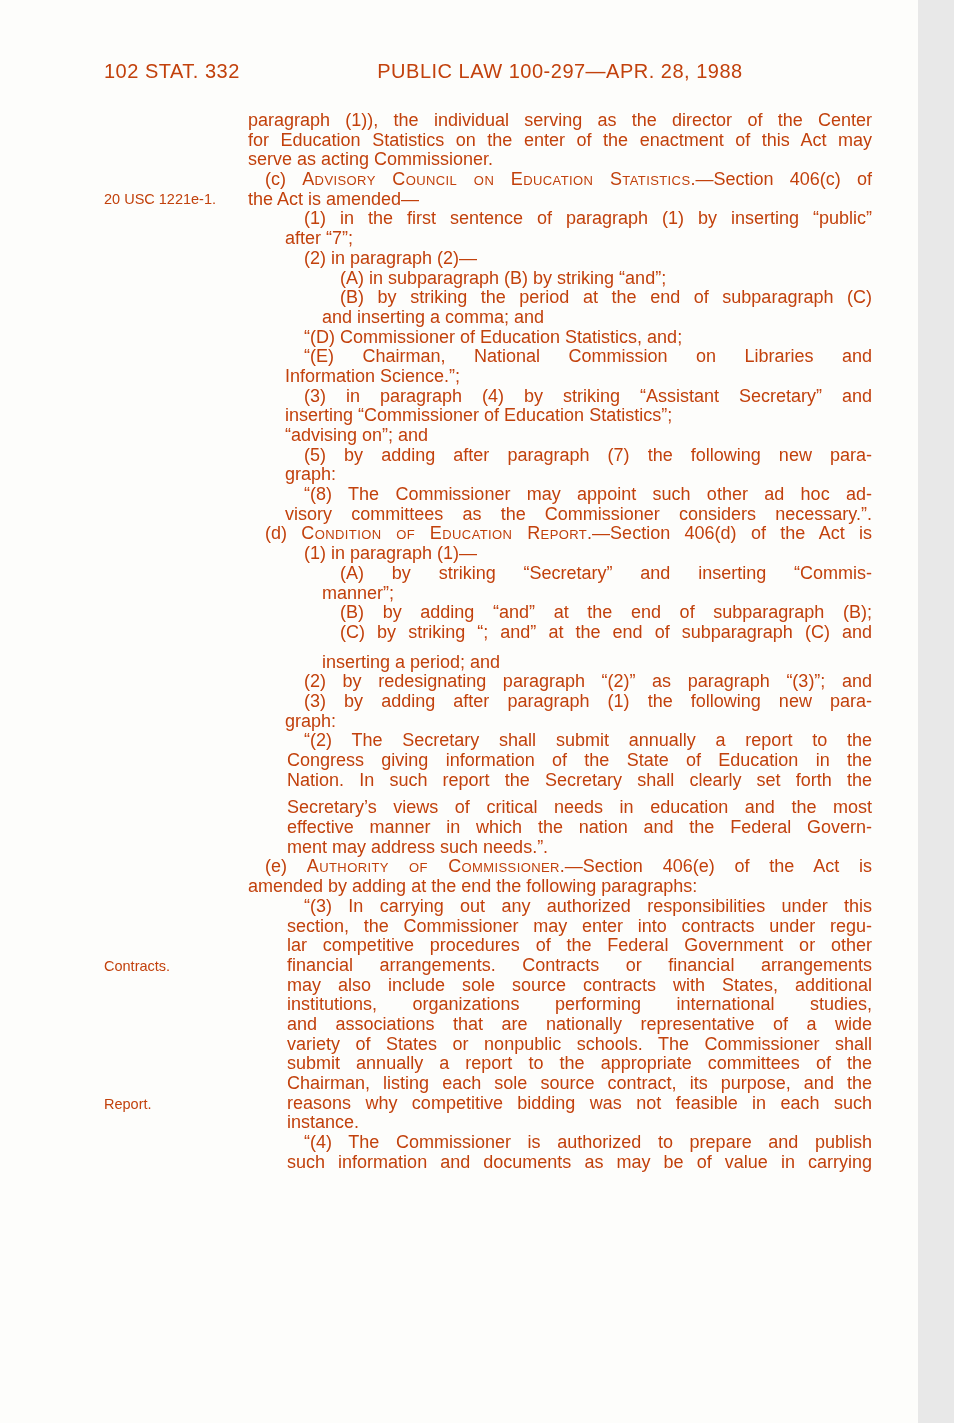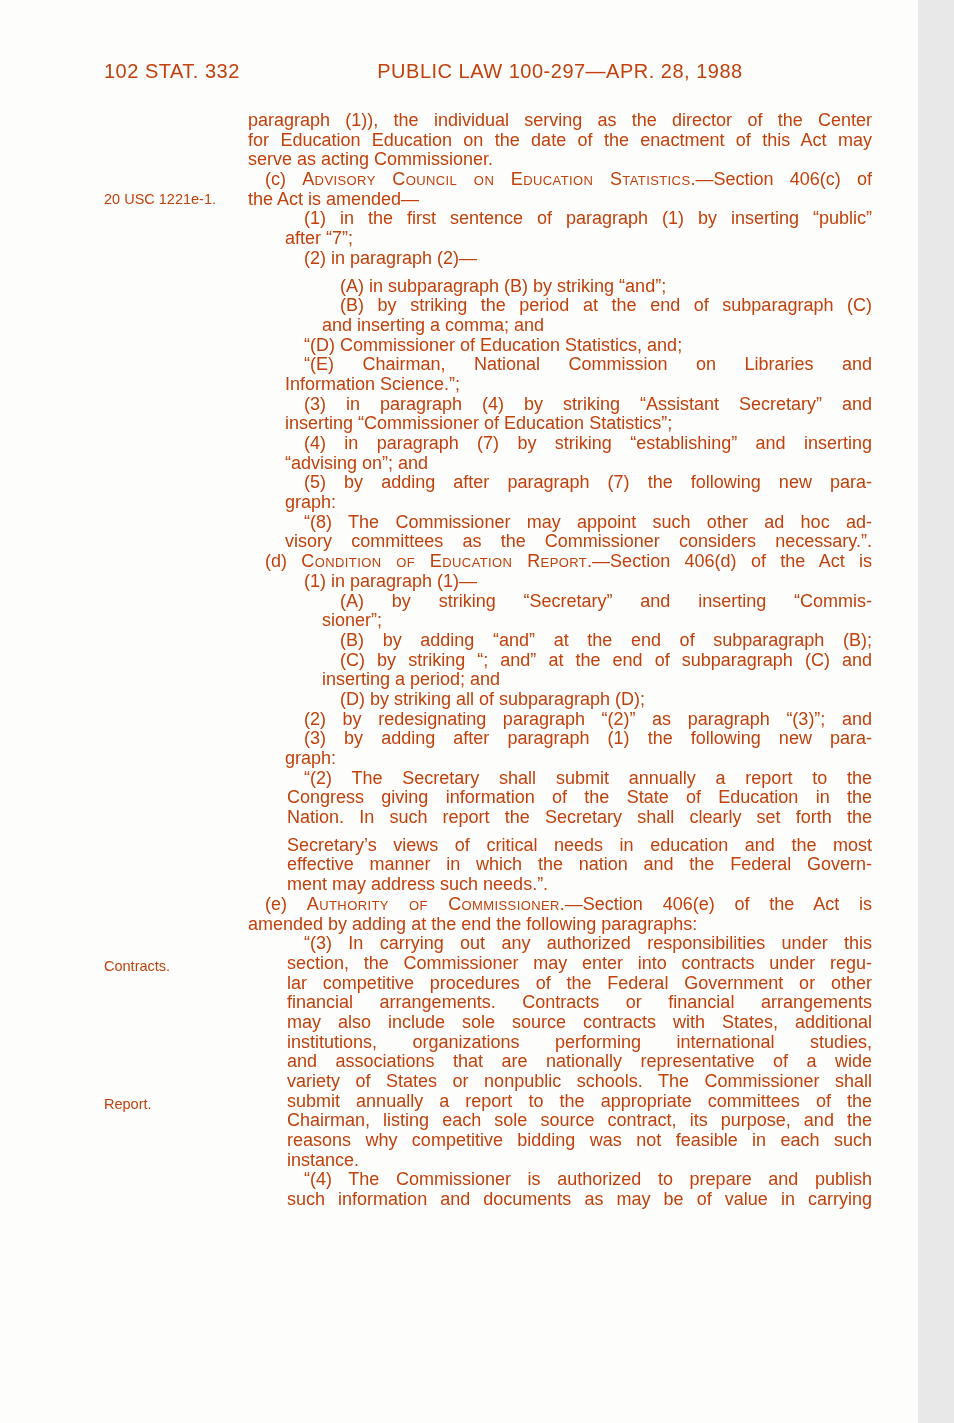--- a/index.html
+++ b/index.html
@@ -69,49 +69,47 @@
 <div class="page">
   <div class="hdr-stat">102 STAT. 332</div>
   <div class="hdr-title">PUBLIC LAW 100-297—APR. 28, 1988</div>
   <div class="notes" id="notes">
       <div class="mnote" style="top: 189.72px;">20 USC 1221e-1.</div>
       <div class="mnote" style="top: 957.24px;">Contracts.</div>
       <div class="mnote" style="top: 1095px;">Report.</div>
     </div>
   <div class="bodycol" id="bodycol">
       <div class="tl just" style="padding-left: 0px;"><span>paragraph (1)), the individual serving as the director of the Center</span></div>
-      <div class="tl just" style="padding-left: 0px;"><span>for Education Education on the date of the enactment of this Act may</span></div>
+      <div class="tl just" style="padding-left: 0px;"><span>for Education Statistics on the enter of the enactment of this Act may</span></div>
       <div class="tl" style="padding-left: 0px;"><span>serve as acting Commissioner.</span></div>
       <div class="tl just" style="padding-left: 17px;"><span>(c) </span><span class="sc">Advisory Council on Education Statistics</span><span>.—Section 406(c) of</span></div>
       <div class="tl" style="padding-left: 0px;"><span>the Act is amended—</span></div>
       <div class="tl just" style="padding-left: 56px;"><span>(1) in the first sentence of paragraph (1) by inserting “public”</span></div>
       <div class="tl" style="padding-left: 37px;"><span>after “7”;</span></div>
       <div class="tl" style="padding-left: 56px;"><span>(2) in paragraph (2)—</span></div>
-      <div class="tl" style="padding-left: 92px; margin-top: 8px;"><span>(A) in subparagraph (B) by striking “and”;</span></div>
+      <div class="tl" style="padding-left: 92px;"><span>(A) in subparagraph (B) by striking “and”;</span></div>
       <div class="tl just" style="padding-left: 92px;"><span>(B) by striking the period at the end of subparagraph (C)</span></div>
       <div class="tl" style="padding-left: 74px;"><span>and inserting a comma; and</span></div>
       <div class="tl" style="padding-left: 56px;"><span>“(D) Commissioner of Education Statistics, and;</span></div>
       <div class="tl just" style="padding-left: 56px;"><span>“(E) Chairman, National Commission on Libraries and</span></div>
       <div class="tl" style="padding-left: 37px;"><span>Information Science.”;</span></div>
       <div class="tl just" style="padding-left: 56px;"><span>(3) in paragraph (4) by striking “Assistant Secretary” and</span></div>
       <div class="tl" style="padding-left: 37px;"><span>inserting “Commissioner of Education Statistics”;</span></div>
-      <div class="tl just" style="padding-left: 56px;"><span>(4) in paragraph (7) by striking “establishing” and inserting</span></div>
       <div class="tl" style="padding-left: 37px;"><span>“advising on”; and</span></div>
       <div class="tl just" style="padding-left: 56px;"><span>(5) by adding after paragraph (7) the following new para-</span></div>
       <div class="tl" style="padding-left: 37px;"><span>graph:</span></div>
       <div class="tl just" style="padding-left: 56px;"><span>“(8) The Commissioner may appoint such other ad hoc ad-</span></div>
       <div class="tl just" style="padding-left: 37px;"><span>visory committees as the Commissioner considers necessary.”.</span></div>
       <div class="tl just" style="padding-left: 17px;"><span>(d) </span><span class="sc">Condition of Education Report</span><span>.—Section 406(d) of the Act is</span></div>
       <div class="tl" style="padding-left: 56px;"><span>(1) in paragraph (1)—</span></div>
       <div class="tl just" style="padding-left: 92px;"><span>(A) by striking “Secretary” and inserting “Commis-</span></div>
-      <div class="tl" style="padding-left: 74px;"><span>sioner”;</span></div>
+      <div class="tl" style="padding-left: 74px;"><span>manner”;</span></div>
       <div class="tl just" style="padding-left: 92px;"><span>(B) by adding “and” at the end of subparagraph (B);</span></div>
       <div class="tl just" style="padding-left: 92px;"><span>(C) by striking “; and” at the end of subparagraph (C) and</span></div>
-      <div class="tl" style="padding-left: 74px;"><span>inserting a period; and</span></div>
-      <div class="tl" style="padding-left: 92px;"><span>(D) by striking all of subparagraph (D);</span></div>
+      <div class="tl" style="padding-left: 74px; margin-top: 10px;"><span>inserting a period; and</span></div>
       <div class="tl just" style="padding-left: 56px;"><span>(2) by redesignating paragraph “(2)” as paragraph “(3)”; and</span></div>
       <div class="tl just" style="padding-left: 56px;"><span>(3) by adding after paragraph (1) the following new para-</span></div>
       <div class="tl" style="padding-left: 37px;"><span>graph:</span></div>
       <div class="tl just" style="padding-left: 56px;"><span>“(2) The Secretary shall submit annually a report to the</span></div>
       <div class="tl just" style="padding-left: 39px;"><span>Congress giving information of the State of Education in the</span></div>
       <div class="tl just" style="padding-left: 39px;"><span>Nation. In such report the Secretary shall clearly set forth the</span></div>
       <div class="tl just" style="padding-left: 39px; margin-top: 8px;"><span>Secretary’s views of critical needs in education and the most</span></div>
       <div class="tl just" style="padding-left: 39px;"><span>effective manner in which the nation and the Federal Govern-</span></div>
       <div class="tl" style="padding-left: 39px;"><span>ment may address such needs.”.</span></div>
       <div class="tl just" style="padding-left: 17px;"><span>(e) </span><span class="sc">Authority of Commissioner</span><span>.—Section 406(e) of the Act is</span></div>

